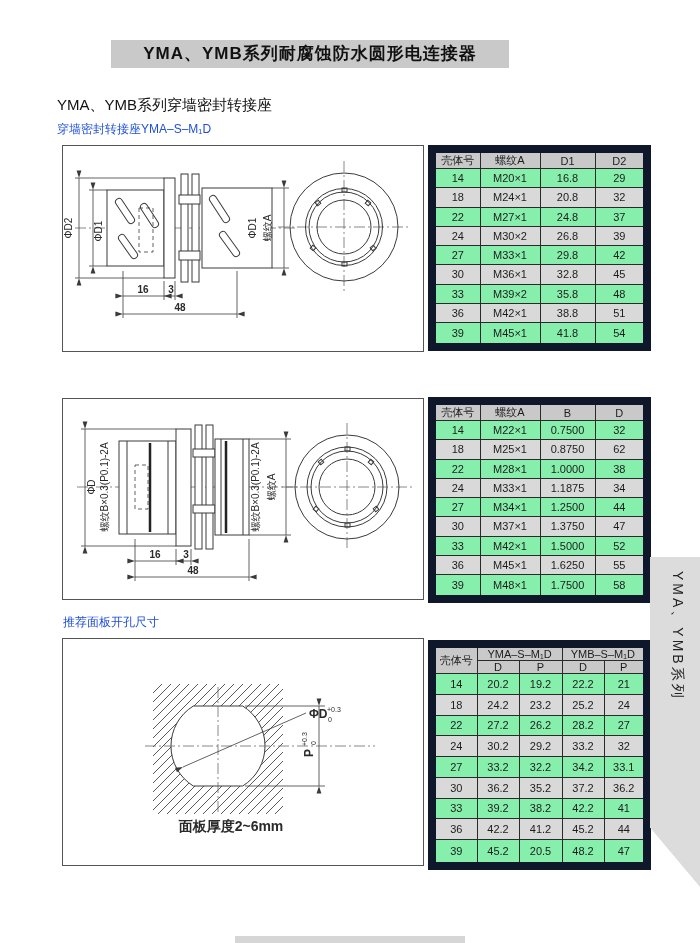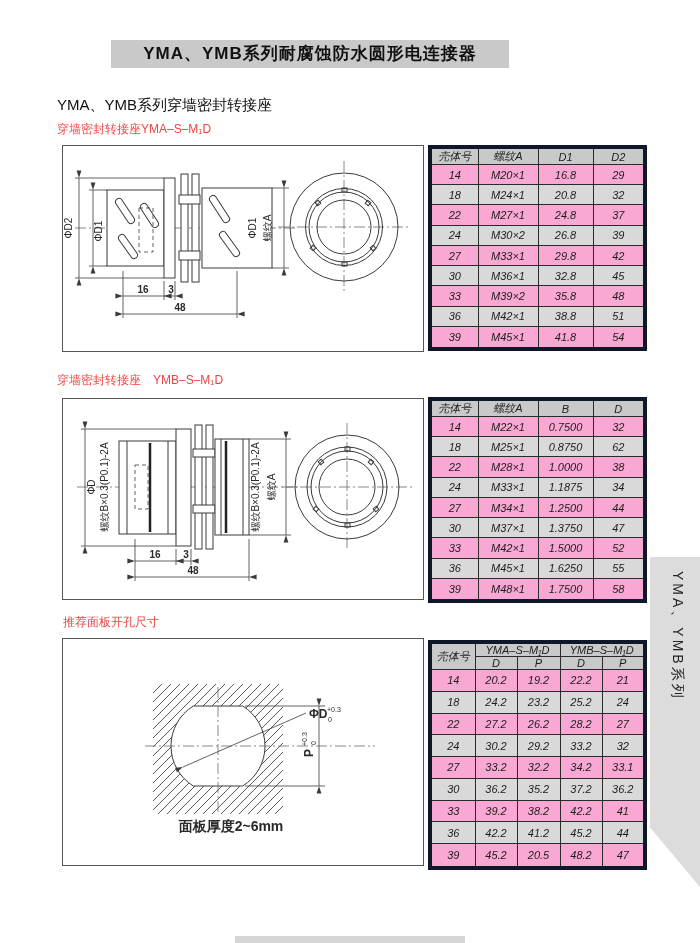--- a/index.html
+++ b/index.html
@@ -8,31 +8,31 @@
     font-family:"Liberation Sans","DejaVu Sans",sans-serif;color:#1c1c1c;
   }
   .header-bar{
     position:absolute;left:63px;top:40px;width:398px;height:28px;
     background:#c9c9c9;text-align:center;line-height:28px;
     font-size:17px;font-weight:bold;letter-spacing:1px;color:#111;margin-left:48px;
   }
   .section-title{
     position:absolute;left:57px;top:96px;font-size:15px;font-weight:normal;color:#111;
   }
-  .sub-label{position:absolute;font-size:12px;color:#ef4444;}
+  .sub-label{position:absolute;font-size:12px;color:#1d4ed8;}
   .lbl1{left:57px;top:121px;}
   .lbl2{left:57px;top:372px;}
   .lbl3{left:63px;top:614px;}
   .draw-box{position:absolute;border:1px solid #555;background:#fff;}
   .box1{left:62px;top:145px;width:360px;height:205px;}
   .box2{left:62px;top:398px;width:360px;height:200px;}
   .box3{left:62px;top:638px;width:360px;height:226px;}
   table.dtable{
     position:absolute;border-collapse:collapse;table-layout:fixed;
-    font-size:11px;color:#1c1c1c;background:#f9a8d4;border:4px solid #0f172a;font-style:italic;
+    font-size:11px;color:#1c1c1c;background:#86efac;border:8px solid #0f172a;
   }
   .t1{left:428px;top:145px;width:215px;height:206px;}
   .t2{left:428px;top:397px;width:215px;height:206px;}
   .t3{left:428px;top:640px;width:215px;height:230px;}
   table.dtable th,table.dtable td{
     border:1px solid #2a2a2a;text-align:center;vertical-align:middle;
     padding:0;font-weight:normal;
   }
   table.dtable th{background:#c9c9c9;}
   table.dtable tr.alt td{background:#d9d9d9;}
@@ -219,21 +219,20 @@
         </tr>
         <tr>
           <td>39</td>
           <td>M45×1</td>
           <td>41.8</td>
           <td>54</td>
         </tr>
       </tbody>
   </table>
 
-  <div class="sub-label lbl2">穿墙密封转接座　YMB–S–M₁D</div>
 
   <div class="draw-box box2">
     <svg width="360" height="200" viewBox="0 0 360 200">
       <defs>
         <marker id="arr2" markerWidth="11" markerHeight="8" refX="0.5" refY="4" orient="auto-start-reverse">
           <path d="M0.5,4 L10,1 L10,7 Z" fill="#3a3a3a"></path>
         </marker>
       </defs>
       <line class="cl" x1="14" y1="88" x2="238" y2="88"></line>
       <g>

